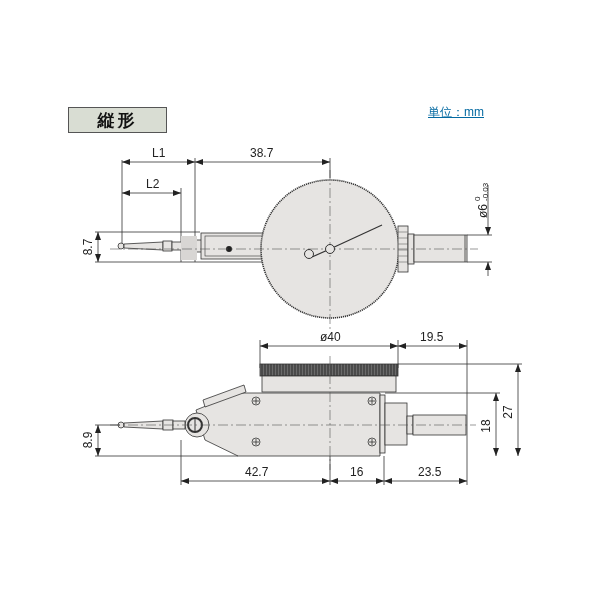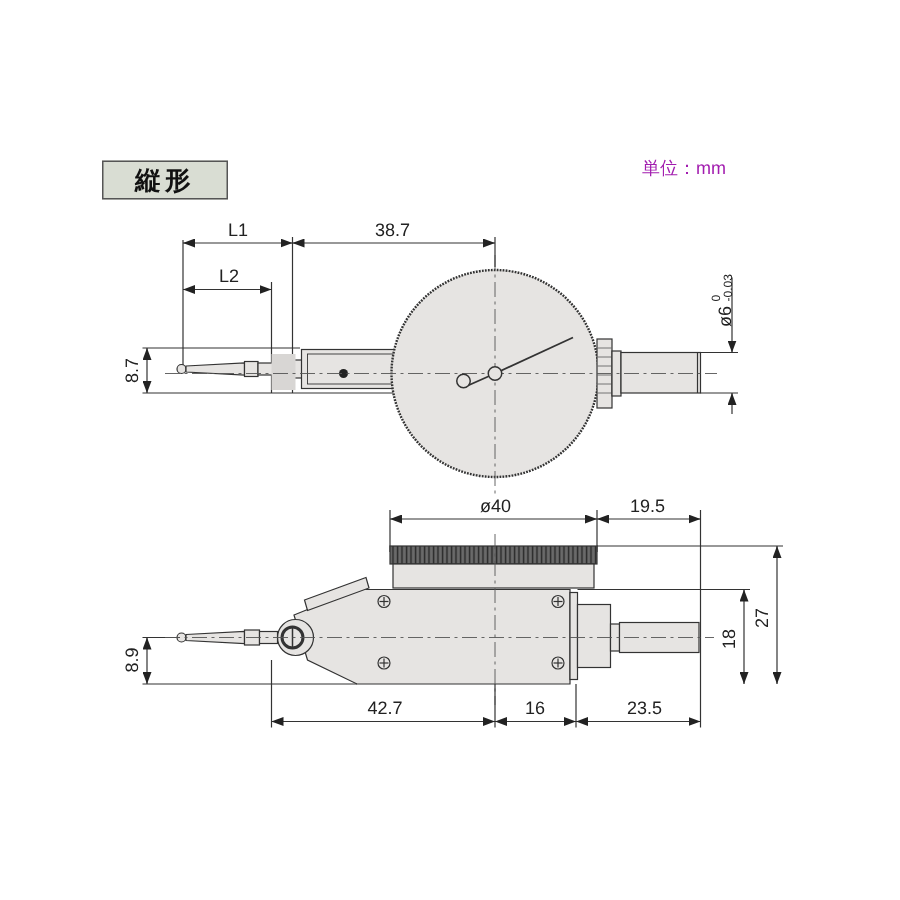--- a/index.html
+++ b/index.html
@@ -1,22 +1,22 @@
 <!DOCTYPE html>
 <html><head>
 <meta charset="utf-8">
 <style>
   html, body { margin: 0; padding: 0; background: #ffffff; }
   body { width: 600px; height: 600px; position: relative; overflow: hidden;
          font-family: "Liberation Sans", "DejaVu Sans", sans-serif; }
-  .label-box { position: absolute; left: 68px; top: 107px; width: 84px; height: 26px;
+  .label-box { position: absolute; left: 68px; top: 107px; width: 99px; height: 26px;
                background: #d9ddd3; border: 1px solid #555; box-sizing: border-box;
                display: flex; align-items: center; justify-content: center;
                font-size: 17px; font-weight: bold; letter-spacing: 3px; color: #111; }
-  .unit { position: absolute; left: 428px; top: 104px; font-size: 12px; color: #a21caf; }
+  .unit { position: absolute; left: 428px; top: 104px; font-size: 12px; color: #0369a1; text-decoration: underline; }
   svg { position: absolute; left: 0; top: 0; }
   svg text { font-family: "Liberation Sans Narrow", "Liberation Sans", sans-serif; font-size: 12px; fill: #222; }
 </style>
 </head>
 <body>
 
 <div class="label-box">縦形</div>
 <div class="unit">単位：mm</div>
 
 <svg width="600" height="600" viewBox="0 0 600 600">

